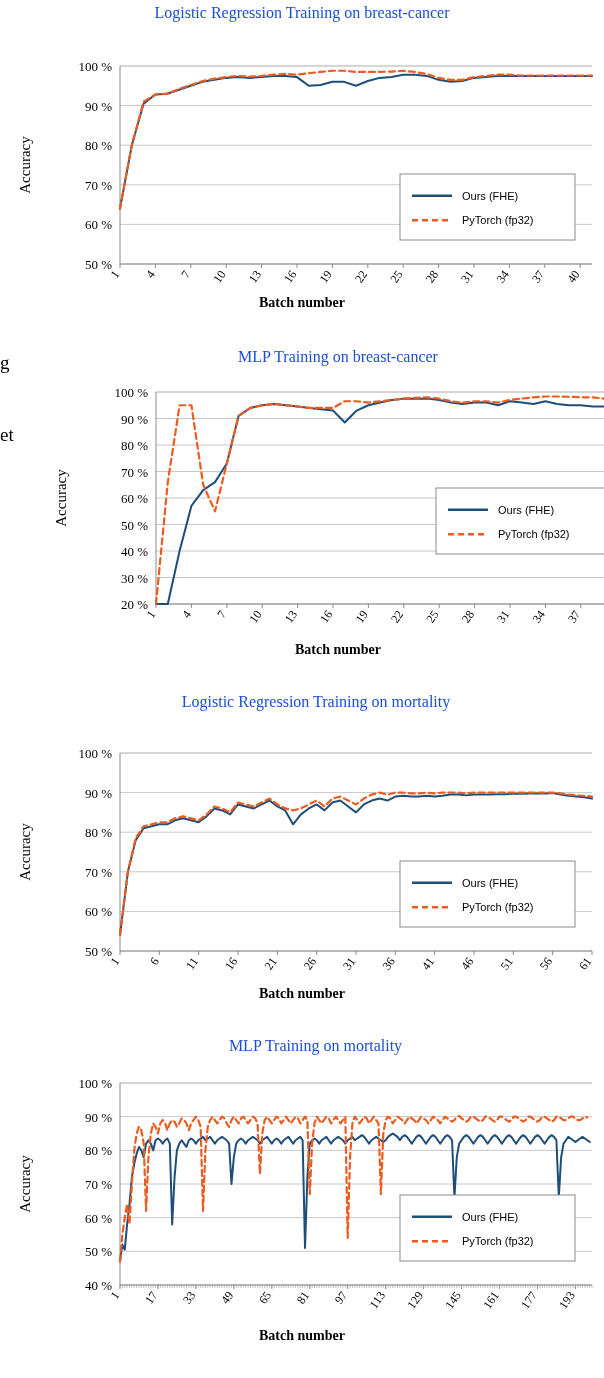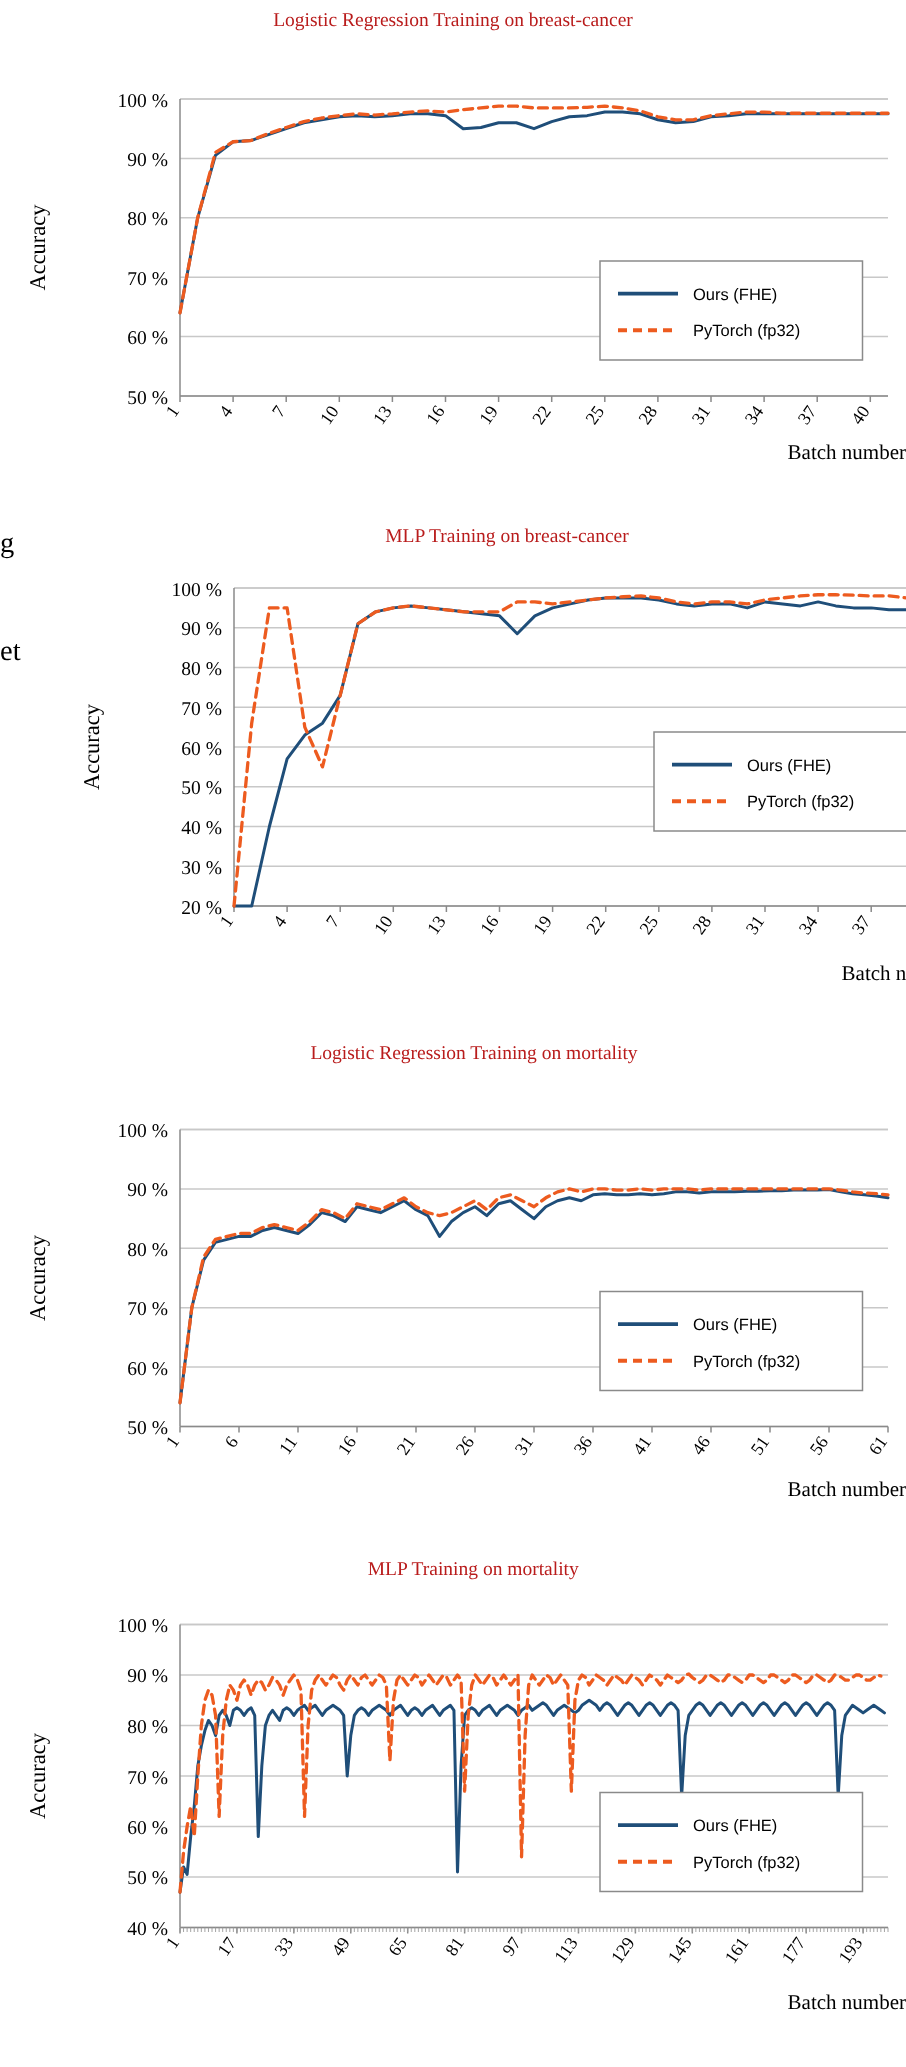--- a/index.html
+++ b/index.html
@@ -8,31 +8,32 @@
     background:#ffffff;
     font-family:"Liberation Serif", serif;
     color:#000;
     overflow:hidden;
   }
   .page{position:relative;width:604px;height:1378px;}
 
   .panel{position:relative;width:604px;}
   .panel-title{
     text-align:center;
-    font-size:13px;
+    font-size:16px;
     font-family:"Liberation Serif", serif;
-    color:#b91c1c;
+    color:#1d4ed8;
     line-height:18px;
   }
   .plotwrap{position:relative;width:604px;}
   .xlabel{
-    text-align:right;
+    text-align:center;
     font-size:14px;
     font-family:"Liberation Serif", serif;
     margin-top:-2px;
+    font-weight:bold;
   }
   .stray{
     position:absolute;
     font-size:19px;
     font-family:"Liberation Serif", serif;
     color:#000;
   }
   svg{display:block;}
   .tick-text{font-family:"Liberation Serif", serif;font-size:13px;fill:#000;}
   .xtick-text{font-family:"Liberation Serif", serif;font-size:12px;fill:#000;}

